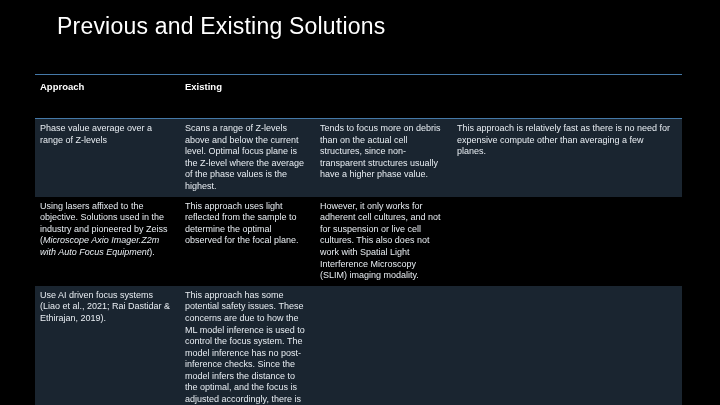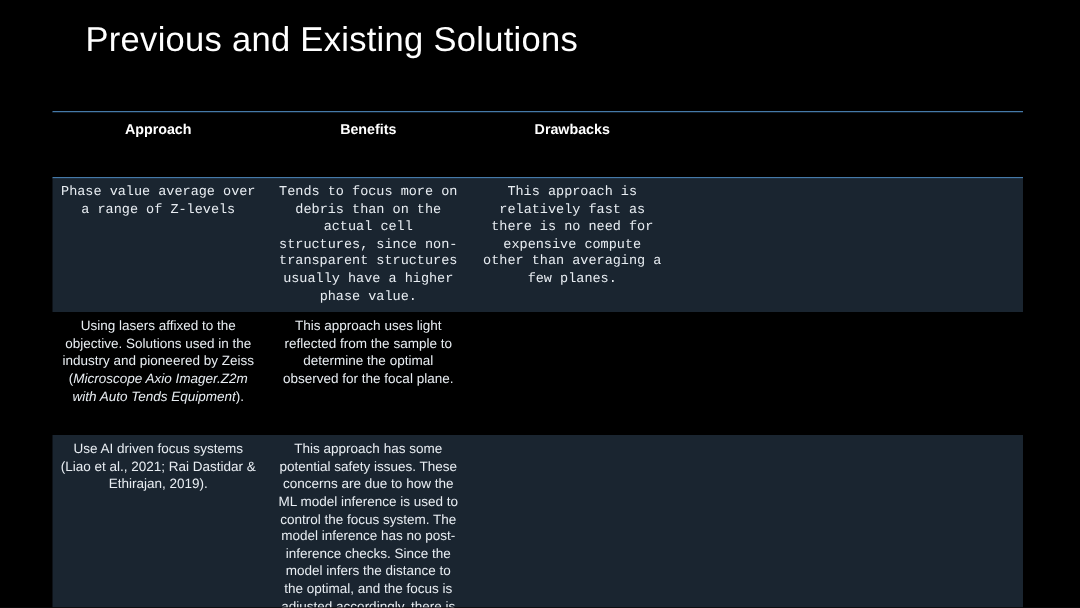--- a/index.html
+++ b/index.html
@@ -48,30 +48,29 @@
 
   .t-head {
     min-height: 44px;
     border-bottom: 1px solid var(--accent-line);
     background: var(--slide-bg);
   }
 
   .t-row.band { background: var(--band-bg); }
   .t-row.plain { background: var(--slide-bg); }
 
-  .row-1 { min-height: 63px; font-family: Liberation Mono, monospace; }
+  .row-1 { min-height: 63px; }
   .row-2 { min-height: 82px; }
   .row-3 { min-height: 97px; }
 
   .cell {
     padding: 4px 9px 4px 5px;
     font-size: 9px;
     line-height: 11.6px;
     color: var(--body-text);
-    text-align: center;
   }
 
   .th {
     font-size: 9.5px;
     font-weight: bold;
     color: var(--header-text);
     padding-top: 6px;
   }
 
   .em { font-style: italic; }
@@ -80,33 +79,34 @@
 <body>
 
 <div class="slide">
 
   <h1 class="slide-title">Previous and Existing Solutions</h1>
 
   <div class="solutions-table">
 
     <div class="t-row t-head">
       <div class="cell th">Approach</div>
-      <div class="cell th">Benefits</div>
-      <div class="cell th">Drawbacks</div>
+      <div class="cell th">Existing</div>
     </div>
 
     <div class="t-row band row-1">
       <div class="cell">Phase value average over a range of Z-levels</div>
+      <div class="cell">Scans a range of Z-levels above and below the current level. Optimal focus plane is the Z-level where the average of the phase values is the highest.</div>
       <div class="cell">Tends to focus more on debris than on the actual cell structures, since non-transparent structures usually have a higher phase value.</div>
       <div class="cell">This approach is relatively fast as there is no need for expensive compute other than averaging a few planes.</div>
     </div>
 
     <div class="t-row plain row-2">
-      <div class="cell"><span>Using lasers affixed to the objective. Solutions used in the industry and pioneered by Zeiss (</span><span class="em">Microscope Axio Imager.Z2m with Auto Tends Equipment</span><span>).</span></div>
+      <div class="cell"><span>Using lasers affixed to the objective. Solutions used in the industry and pioneered by Zeiss (</span><span class="em">Microscope Axio Imager.Z2m with Auto Focus Equipment</span><span>).</span></div>
       <div class="cell">This approach uses light reflected from the sample to determine the optimal observed for the focal plane.</div>
+      <div class="cell">However, it only works for adherent cell cultures, and not for suspension or live cell cultures. This also does not work with Spatial Light Interference Microscopy (SLIM) imaging modality.</div>
     </div>
 
     <div class="t-row band row-3">
       <div class="cell">Use AI driven focus systems (Liao et al., 2021; Rai Dastidar &amp; Ethirajan, 2019).</div>
       <div class="cell">This approach has some potential safety issues. These concerns are due to how the ML model inference is used to control the focus system. The model inference has no post-inference checks. Since the model infers the distance to the optimal, and the focus is adjusted accordingly, there is the inherent risk of collision with the sample and damaging both the objective and the microscope.</div>
     </div>
 
   </div>
 </div>
 

